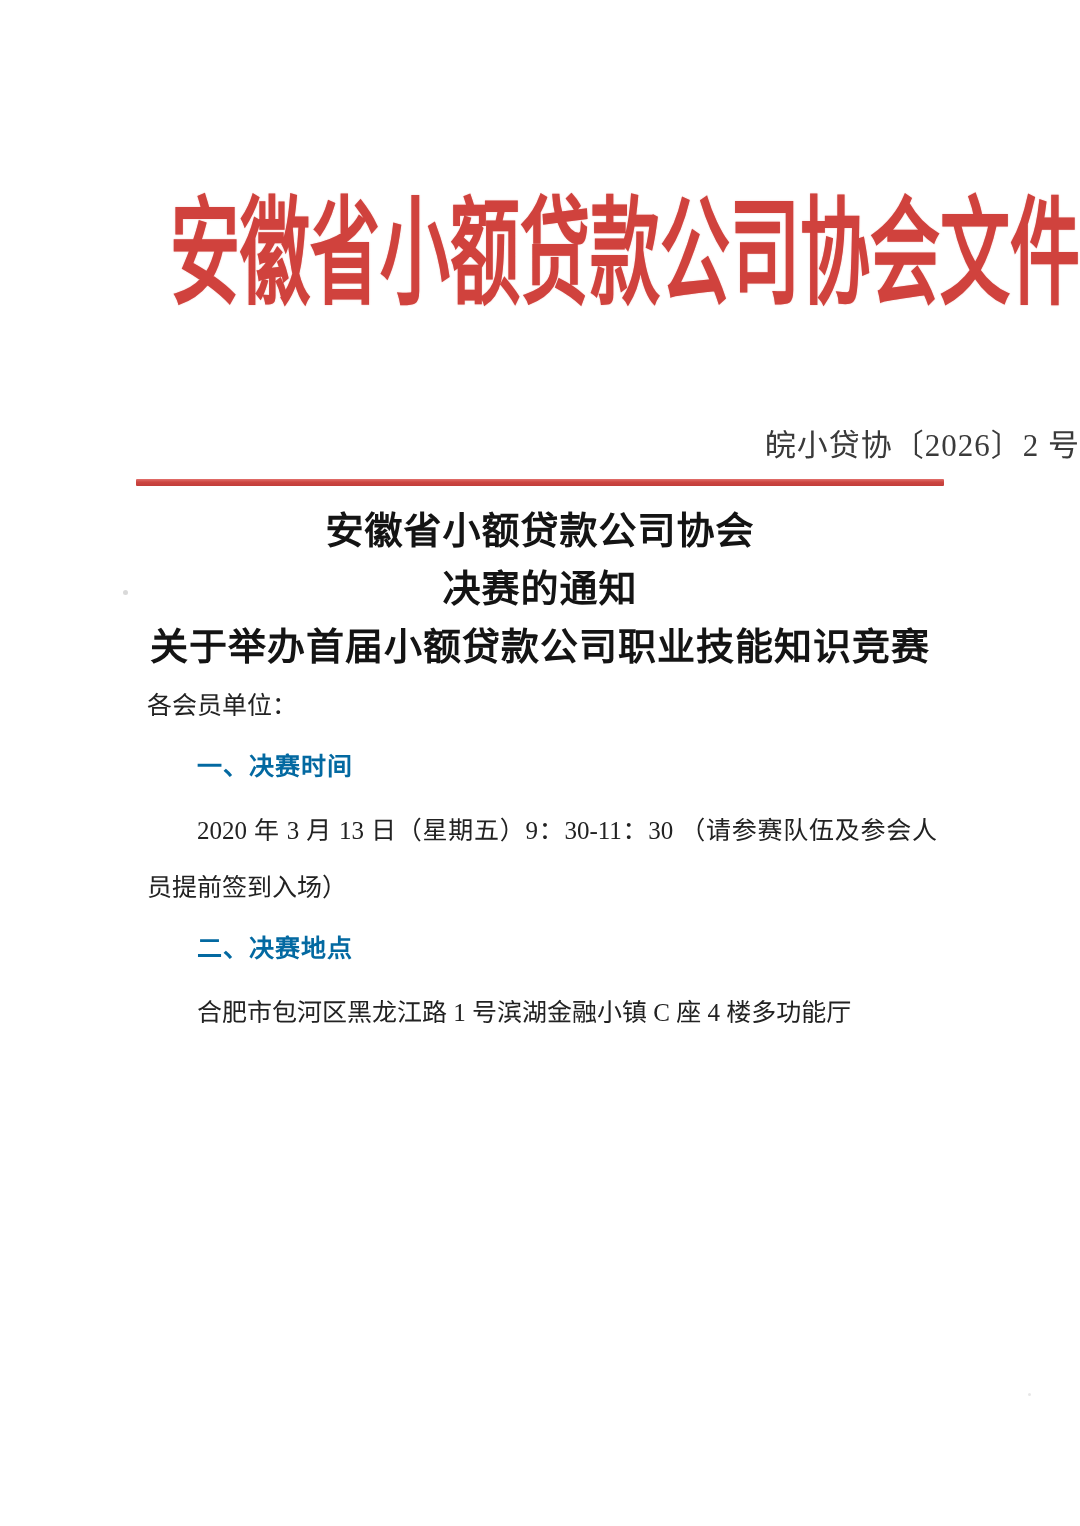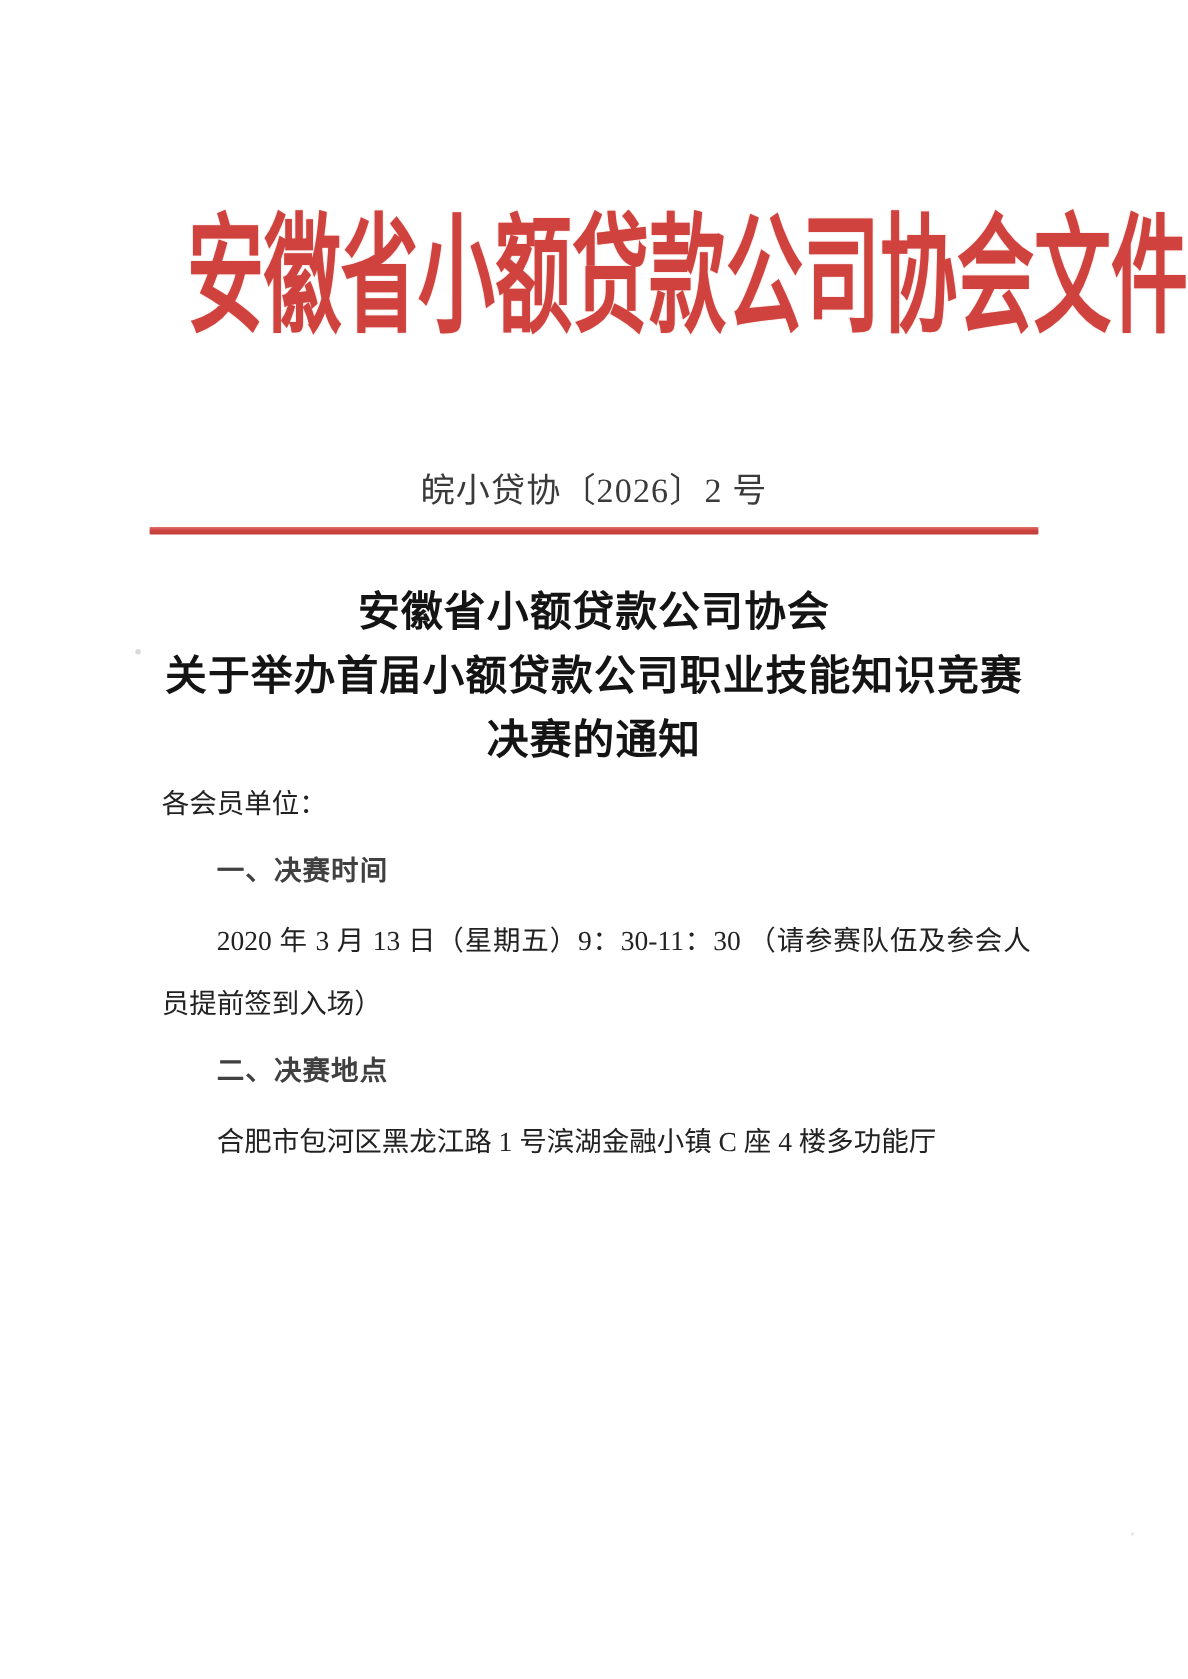--- a/index.html
+++ b/index.html
@@ -39,36 +39,36 @@
     line-height:70px;
     font-weight:700;
     color:var(--header-red);
     transform:scaleY(1.68);
     transform-origin:center center;
     letter-spacing:0px;
     text-shadow:0 0 1px rgba(208,66,61,.45);
   }
   .doc-number{
     margin-top:138px;
-    text-align:center;
+    text-align:right;
     font-size:31px;
     line-height:36px;
     color:#3a3a3a;
     letter-spacing:1px;
   }
   .divider{
     margin:15px auto 0 auto;
     width:808px;
     height:7px;
     background:linear-gradient(to bottom,#e2706c 0%,var(--divider-red) 45%,#c23e3a 100%);
     border-radius:1px;
   }
   
   .notice-title{
-    margin-top:42px;
+    margin-top:16px;
     text-align:center;
     font-weight:700;
     font-size:38px;
     line-height:58px;
     color:var(--title-ink);
     letter-spacing:1px;
   }
   
   .content{
     width:790px;
@@ -86,21 +86,21 @@
   }
   p.para{
     text-indent:2em;
     margin-top:7px;
   }
   p.section-heading{
     font-family:"Liberation Sans","DejaVu Sans",sans-serif;
     font-weight:700;
     text-indent:2em;
     margin-top:4px;
-    color:#404040;
+    color:#0369a1;
     letter-spacing:1px;
   }
   
   .speck{
     position:absolute;
     background:#b9b9b9;
     border-radius:50%;
     opacity:.55;
   }
   .speck.s1{left:123px;top:370px;width:5px;height:5px;}
@@ -114,22 +114,22 @@
   <header>
     <div class="org-title-wrap">
       <span class="org-title">安徽省小额贷款公司协会文件</span>
     </div>
     <div class="doc-number">皖小贷协〔2026〕2 号</div>
     <div class="divider"></div>
   </header>
 
   <section class="notice-title">
     <div>安徽省小额贷款公司协会</div>
+    <div>决赛的通知</div>
     <div>关于举办首届小额贷款公司职业技能知识竞赛</div>
-    <div>决赛的通知</div>
   </section>
 
   <section class="content">
     <p class="salutation">各会员单位：</p>
 
     <p class="section-heading">一、决赛时间</p>
     <p class="para">2020 年 3 月 13 日（星期五）9：30-11：30 （请参赛队伍及参会人员提前签到入场）</p>
 
     <p class="section-heading">二、决赛地点</p>
     <p class="para">合肥市包河区黑龙江路 1 号滨湖金融小镇 C 座 4 楼多功能厅</p>

